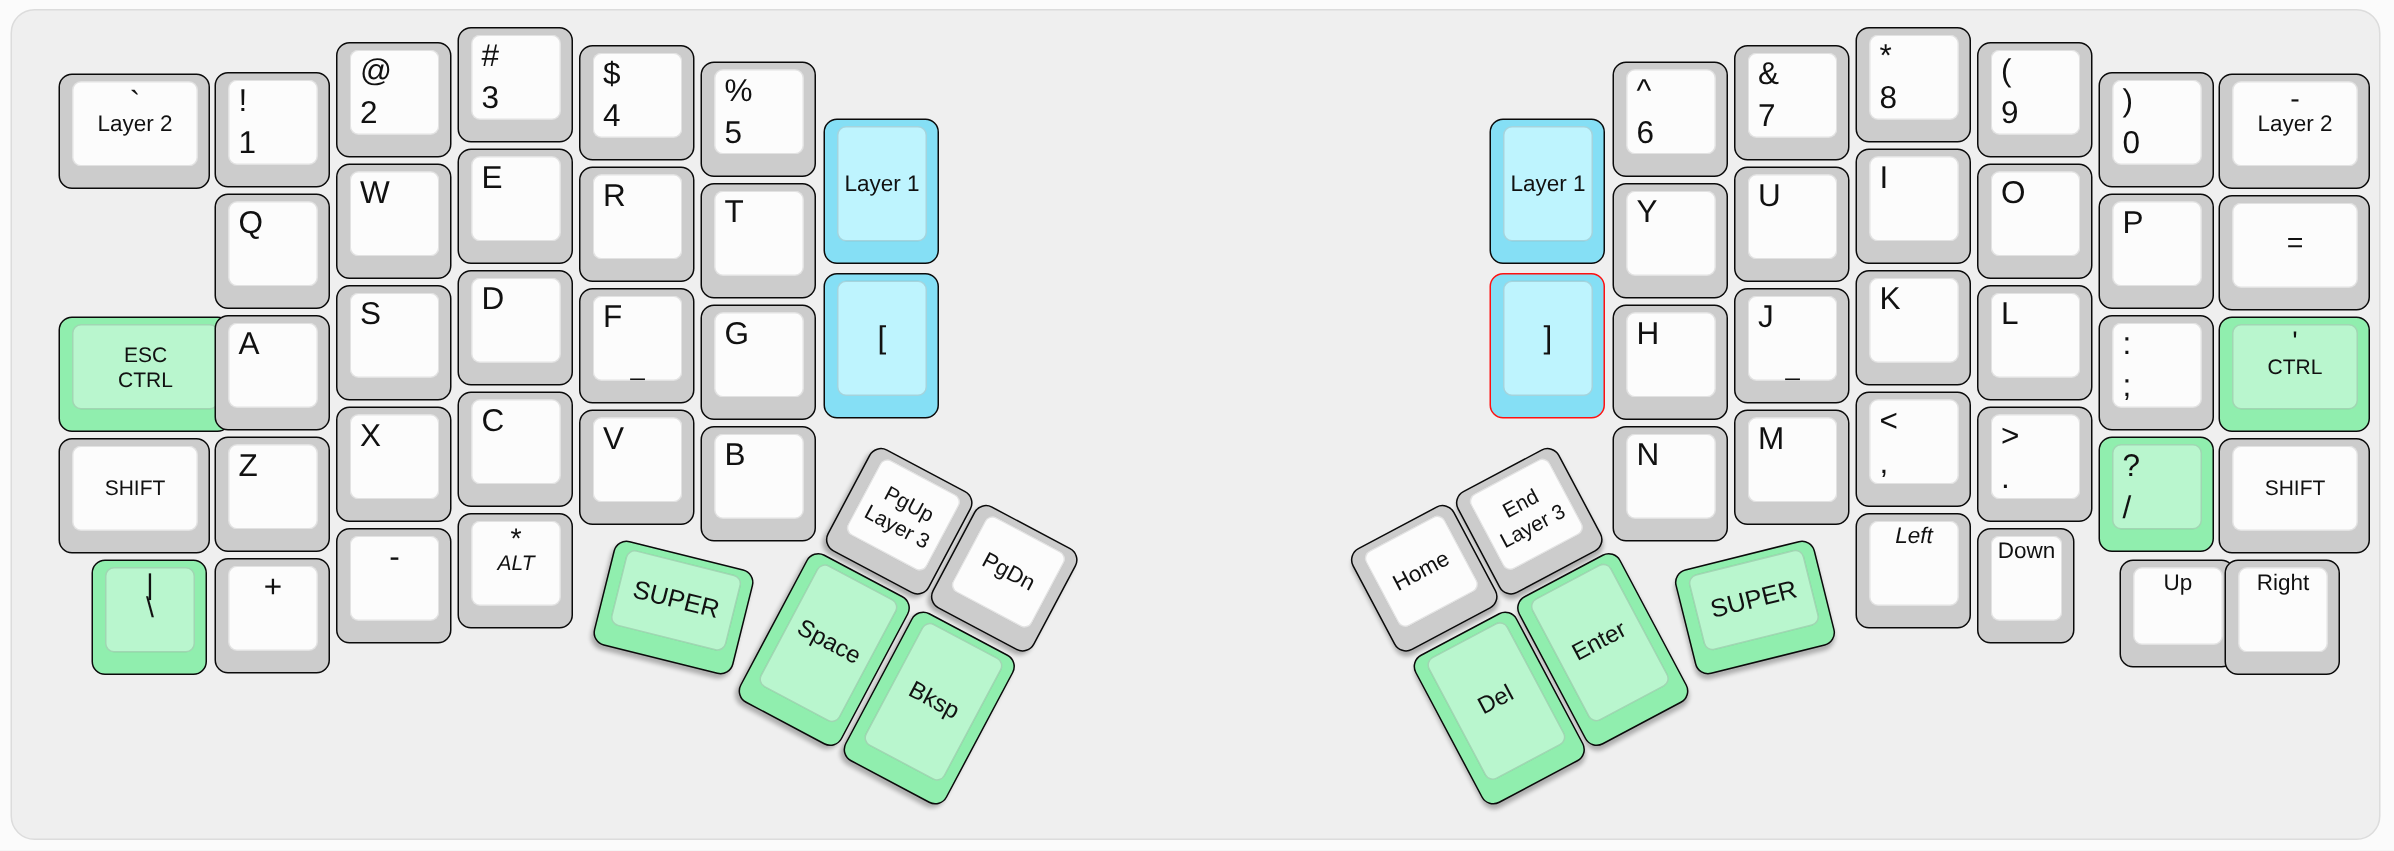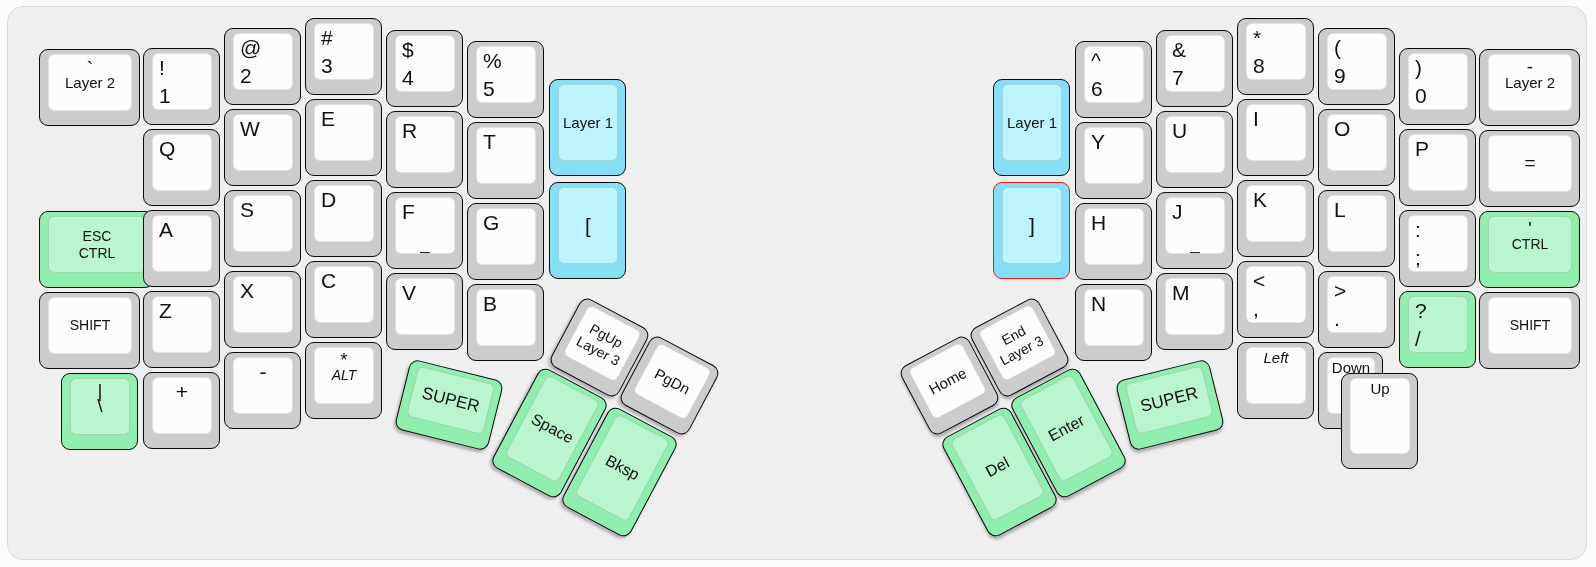--- a/index.html
+++ b/index.html
@@ -358,21 +358,21 @@
         <span class="legend p-tl" style="font-size: 21px;">:</span>
         <span class="legend p-bl" style="font-size: 21px;">;</span>
       </div>
     </div>
     <div class="key c-green" style="left: 1391px; top: 284px; width: 77px; height: 77px;">
       <div class="cap">
         <span class="legend p-tl" style="font-size: 21px;">?</span>
         <span class="legend p-bl" style="font-size: 21px;">/</span>
       </div>
     </div>
-    <div class="key c-white" style="left: 1333px; top: 366px; width: 77px; height: 96px;">
+    <div class="key c-white" style="left: 1405px; top: 366px; width: 77px; height: 72px;">
       <div class="cap">
         <span class="legend p-tc" style="font-size: 15px;">Up</span>
       </div>
     </div>
     <div class="key c-white" style="left: 1471px; top: 42px; width: 101px; height: 77px;">
       <div class="cap">
         <span class="legend p-tc" style="font-size: 19px;">-</span>
         <span class="legend p-c" style="font-size: 15px;">Layer 2</span>
       </div>
     </div>
@@ -383,20 +383,25 @@
     </div>
     <div class="key c-green" style="left: 1471px; top: 204px; width: 101px; height: 77px;">
       <div class="cap">
         <span class="legend p-tc" style="font-size: 19px;">'</span>
         <span class="legend p-c" style="font-size: 14px;">CTRL</span>
       </div>
     </div>
     <div class="key c-white" style="left: 1471px; top: 285px; width: 101px; height: 77px;">
       <div class="cap">
         <span class="legend p-c" style="font-size: 14px;">SHIFT</span>
+      </div>
+    </div>
+    <div class="key c-white" style="left: 1475px; top: 366px; width: 77px; height: 77px;">
+      <div class="cap">
+        <span class="legend p-tc" style="font-size: 15px;">Right</span>
       </div>
     </div>
     <div class="key c-white rot" style="left: 903px; top: 340px; width: 77px; height: 77px; transform: rotate(-28deg);">
       <div class="cap">
         <span class="legend p-c" style="font-size: 15px;">Home</span>
       </div>
     </div>
     <div class="key c-white rot" style="left: 973px; top: 302px; width: 77px; height: 77px; transform: rotate(-28deg);">
       <div class="cap">
         <span class="legend p-c" style="font-size: 14px;">End

